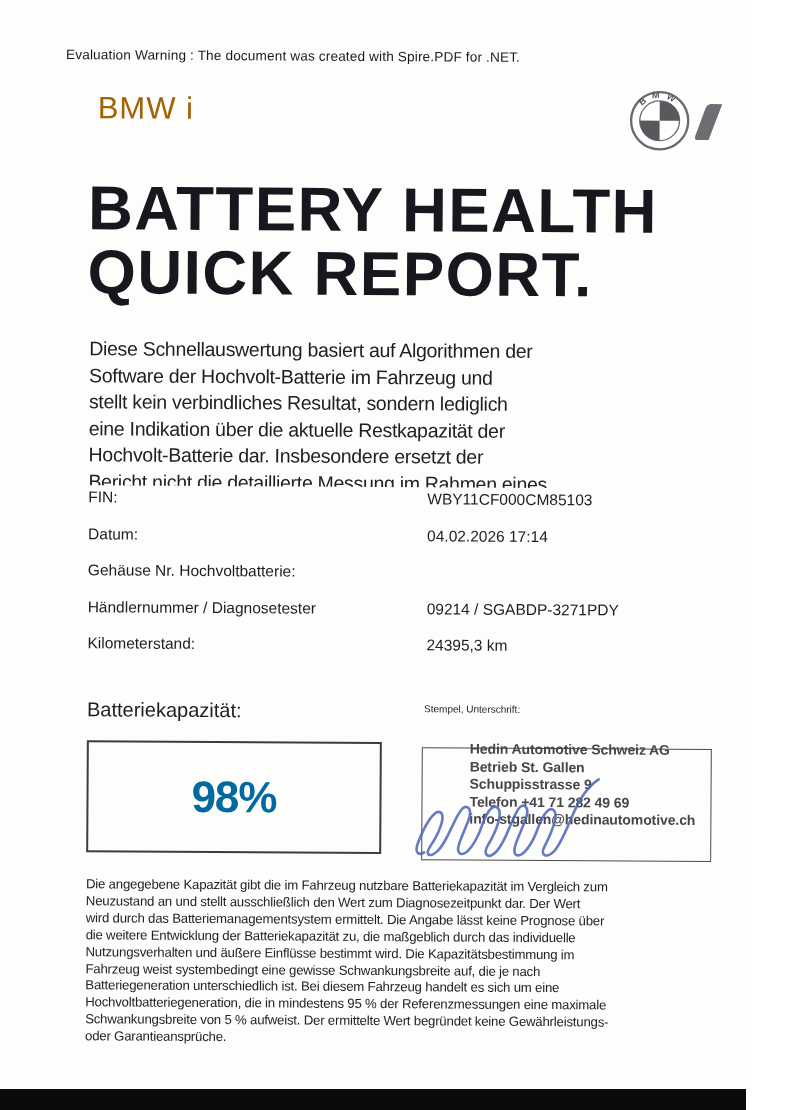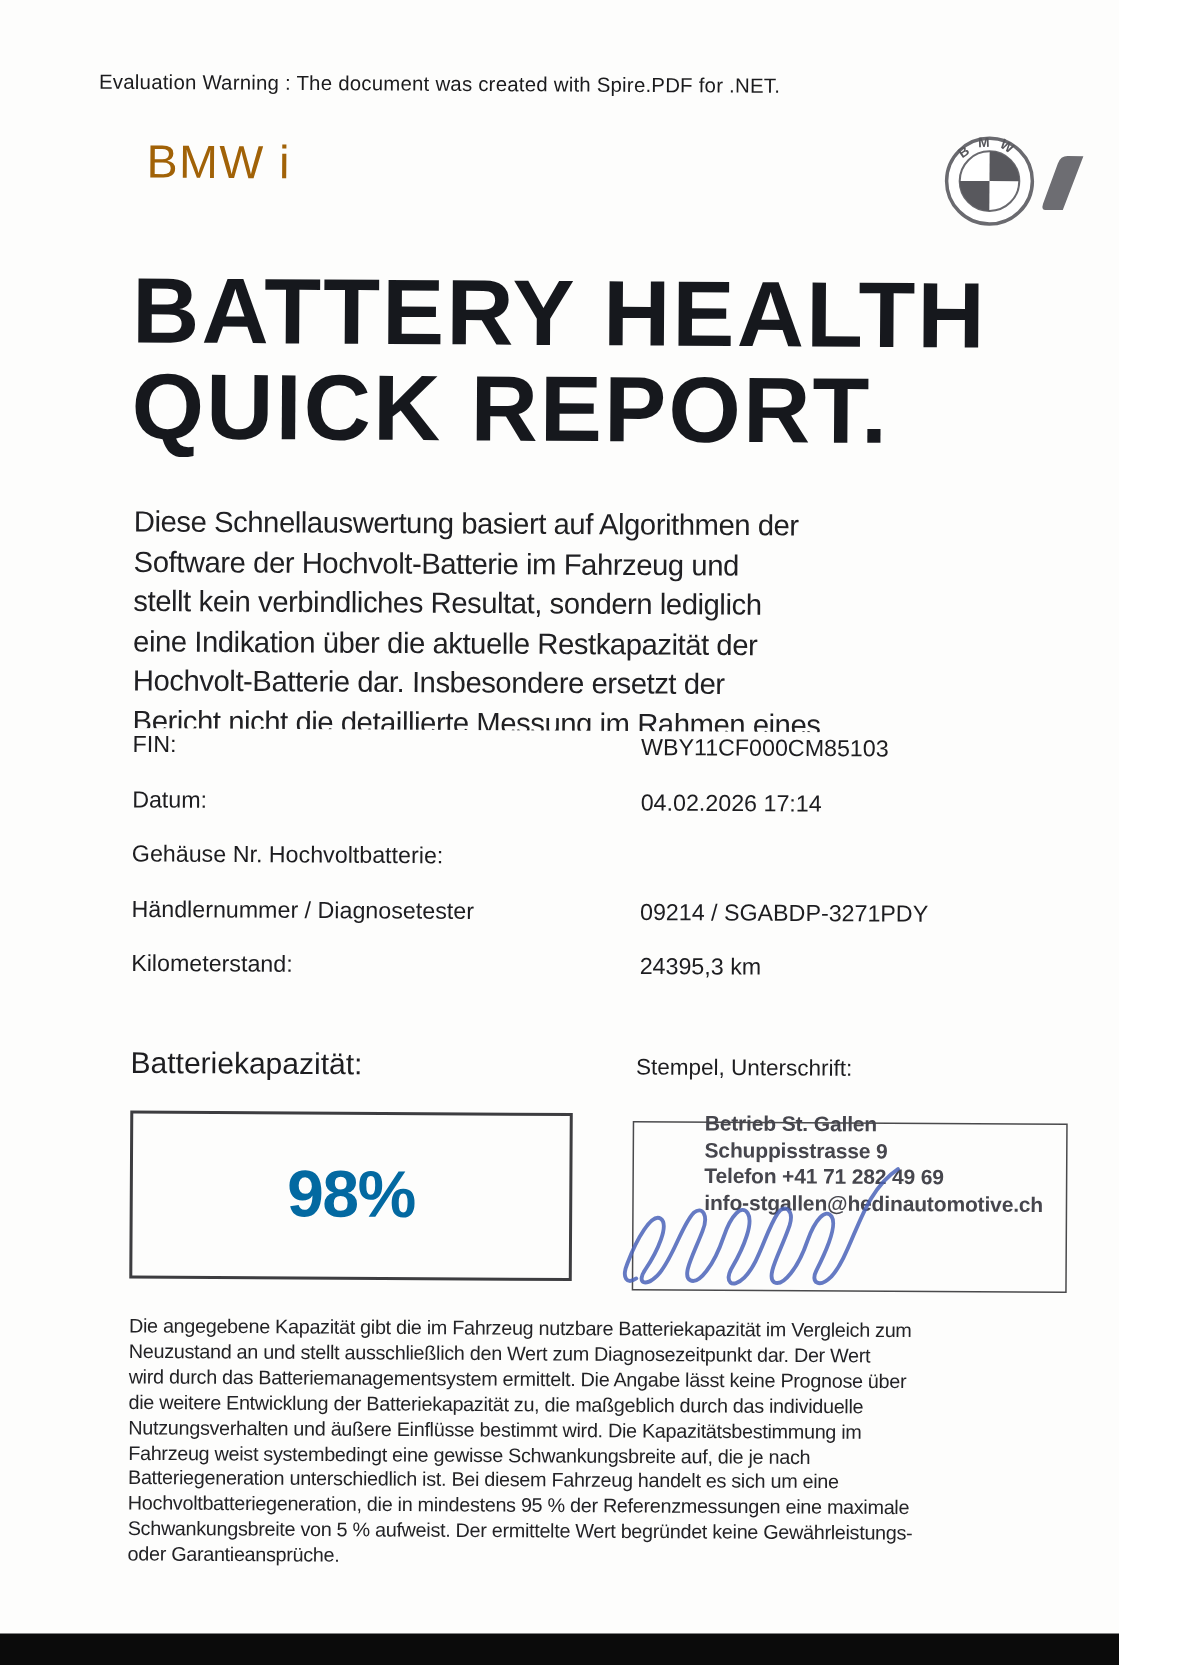--- a/index.html
+++ b/index.html
@@ -20,21 +20,21 @@
   .iline{font-size:19.5px;line-height:26.6px;letter-spacing:-.3px;color:#202023;white-space:nowrap;}
 
   .fields{position:absolute;left:88px;top:0;width:640px;height:700px;}
   .frow{position:absolute;left:0;width:640px;height:22px;}
   .frow:nth-child(1){top:490px}.frow:nth-child(2){top:527px}.frow:nth-child(3){top:563px}
   .frow:nth-child(4){top:600px}.frow:nth-child(5){top:636px}
   .flabel{position:absolute;left:0;font-size:15.5px;color:#1d1d20;white-space:nowrap;}
   .fvalue{position:absolute;left:339px;font-size:15.5px;color:#1d1d20;white-space:nowrap;}
 
   .cap-label{position:absolute;left:88px;top:700px;font-size:20px;color:#1d1d20;}
-  .stamp-label{position:absolute;left:425px;top:703px;font-size:15px;color:#1d1d20;}
+  .stamp-label{position:absolute;left:425px;top:703px;font-size:10px;color:#1d1d20;}
 
   .cap-box{position:absolute;left:88px;top:742px;width:291px;height:108px;border:2px solid #3d3d40;
            display:flex;align-items:center;justify-content:center;background:transparent;}
   .cap-value{font-size:44px;font-weight:bold;letter-spacing:-1px;color:#0369a1;}
 
   .stamp-box{position:absolute;left:423px;top:747px;width:288px;height:111px;border:1.5px solid #4a4a4c;}
   .stamp-lines{position:absolute;left:47px;top:-8px;}
   .sline{font-size:14px;line-height:17.6px;font-weight:bold;letter-spacing:-.1px;color:#46464d;white-space:nowrap;}
   .signature{position:absolute;left:-12px;top:12px;width:230px;height:105px;overflow:visible;}
 
@@ -107,20 +107,21 @@
 
     <div class="cap-label">Batteriekapazität:</div>
     <div class="stamp-label">Stempel, Unterschrift:</div>
 
     <div class="cap-box">
       <span class="cap-value">98%</span>
     </div>
 
     <div class="stamp-box">
       <div class="stamp-lines">
+        <div class="sline">Hedin Automotive Schweiz AG</div>
         <div class="sline">Betrieb St. Gallen</div>
         <div class="sline">Schuppisstrasse 9</div>
         <div class="sline">Telefon +41 71 282 49 69</div>
         <div class="sline">info-stgallen@hedinautomotive.ch</div>
       </div>
       <svg class="signature" viewBox="0 0 230 105">
         <path d="M 14 92 C 8 96 4 92 8 82 C 14 66 24 48 30 52 C 36 56 28 74 20 86
                  C 14 95 20 98 28 90 C 38 80 44 56 52 48 C 58 43 62 50 58 60
                  C 52 76 44 90 50 93 C 56 96 66 82 72 64 C 77 49 84 42 88 48
                  C 92 54 86 70 78 84 C 72 94 78 99 86 91 C 96 81 100 60 108 48

